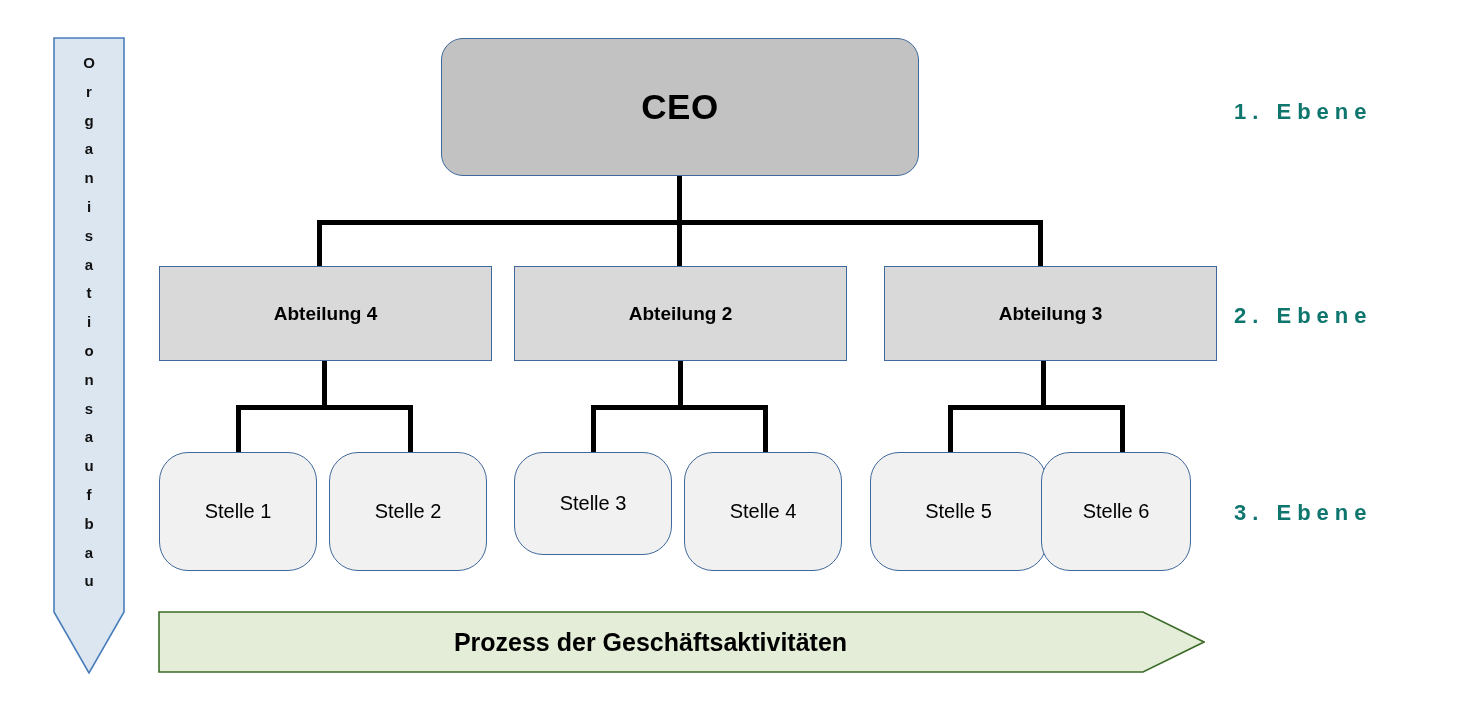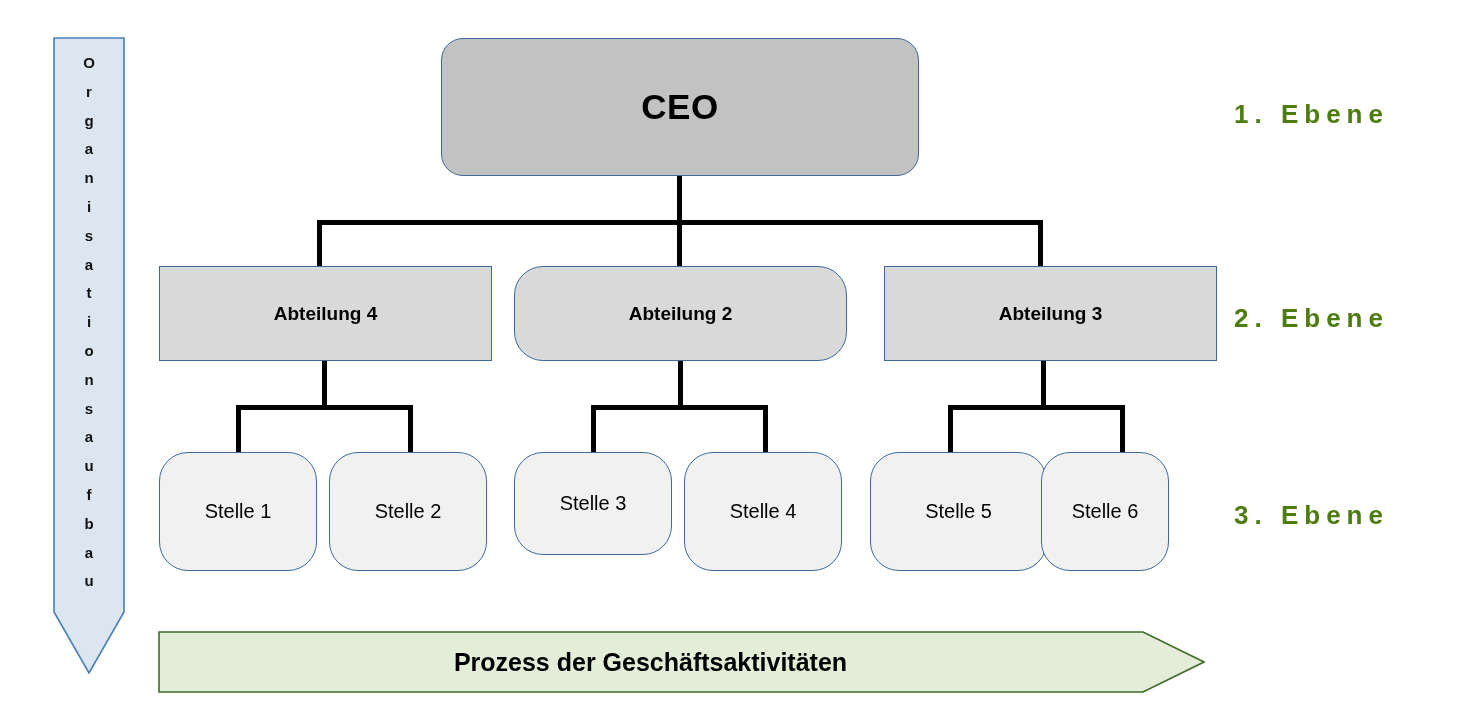--- a/index.html
+++ b/index.html
@@ -82,35 +82,34 @@
   .line {
     position: absolute;
     background: #000000;
   }
   .line-v { width: 5px; }
   .line-h { height: 5px; }
 
   
   .level-label {
     position: absolute;
-    font-size: 26px;
-    font-weight: bold;
-    color: #4d7c0f;
+    font-size: 22px;
+    font-weight: bold;
+    color: #0f766e;
     letter-spacing: 6px;
     white-space: nowrap;
   }
 
   
   .proc-arrow {
     position: absolute;
     left: 158px;
     top: 611px;
     width: 1047px;
     height: 48px;
-    margin-top: 20px;
   }
   .proc-arrow svg {
     position: absolute;
     left: 0;
     top: 0;
   }
   .proc-arrow-label {
     position: absolute;
     left: 0;
     top: 0;
@@ -173,29 +172,29 @@
   <div class="line line-v" style="left:763px; top:405px; height:48px;"></div>
 
   <div class="line line-v" style="left:1041px; top:359px; height:50px;"></div>
   <div class="line line-h" style="left:948px; top:405px; width:177px;"></div>
   <div class="line line-v" style="left:948px; top:405px; height:48px;"></div>
   <div class="line line-v" style="left:1120px; top:405px; height:48px;"></div>
 
   <div class="node node-ceo" style="left:441px; top:38px; width:478px; height:138px;border-radius:22px;">CEO</div>
 
   <div class="node node-dept" style="left:159px; top:266px; width:333px; height:95px;">Abteilung 4</div>
-  <div class="node node-dept" style="left:514px; top:266px; width:333px; height:95px;border-radius:29px;">Abteilung 2</div>
+  <div class="node node-dept" style="left:514px; top:266px; width:333px; height:95px;">Abteilung 2</div>
   <div class="node node-dept" style="left:870px; top:266px; width:333px; height:95px;margin-left:14px;">Abteilung 3</div>
 
   <div class="node node-pos" style="left:159px; top:452px; width:158px; height:119px;">Stelle 1</div>
   <div class="node node-pos" style="left:329px; top:452px; width:158px; height:119px;">Stelle 2</div>
   <div class="node node-pos" style="left:514px; top:452px; width:158px; height:103px;">Stelle 3</div>
   <div class="node node-pos" style="left:684px; top:452px; width:158px; height:119px;text-align:right;">Stelle 4</div>
   <div class="node node-pos" style="left:870px; top:452px; width:177px; height:119px;text-align:right;">Stelle 5</div>
-  <div class="node node-pos" style="left:1041px; top:452px; width:128px; height:119px;">Stelle 6</div>
+  <div class="node node-pos" style="left:1041px; top:452px; width:150px; height:119px;">Stelle 6</div>
 
   <div class="level-label" style="left:1234px; top:99px;">1. Ebene</div>
   <div class="level-label" style="left:1234px; top:303px;">2. Ebene</div>
   <div class="level-label" style="left:1234px; top:500px;">3. Ebene</div>
 
   <div class="proc-arrow">
     <svg width="1047" height="62" viewBox="0 0 1047 62">
       <polygon points="1,1 985,1 1046,31 985,61 1,61" fill="#E3EDD7" stroke="#3D6B28" stroke-width="1.6"></polygon>
     </svg>
     <div class="proc-arrow-label">Prozess der Geschäftsaktivitäten</div>

